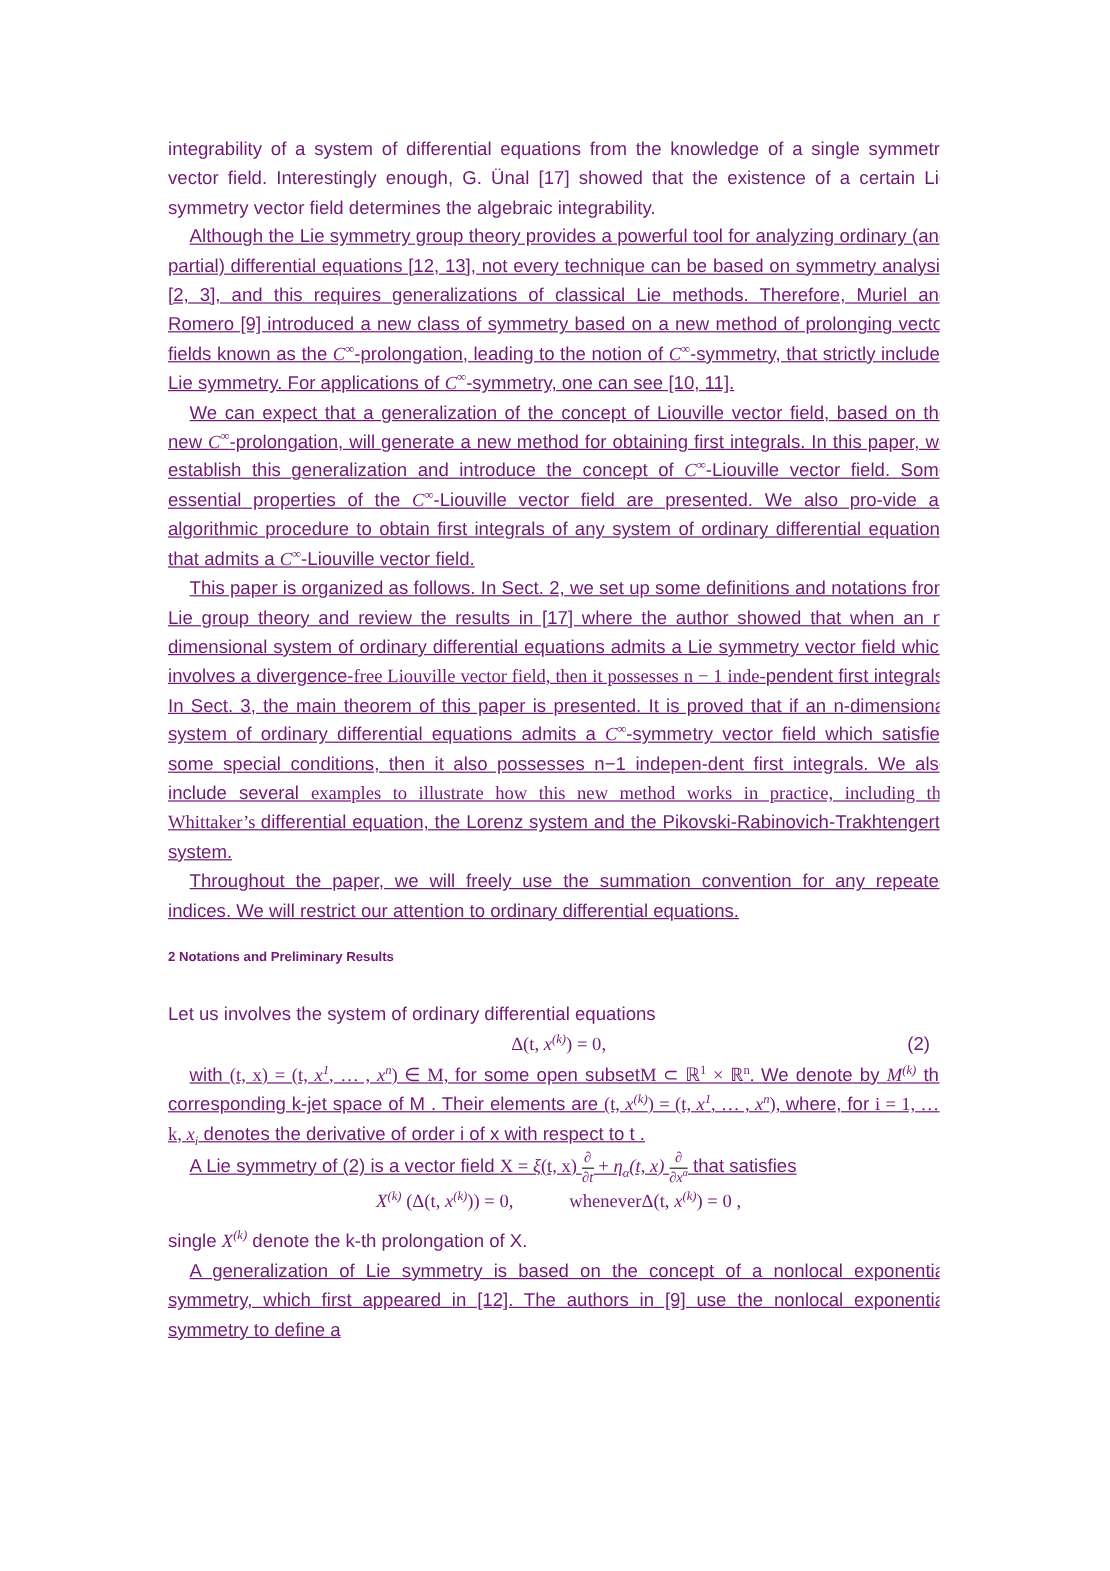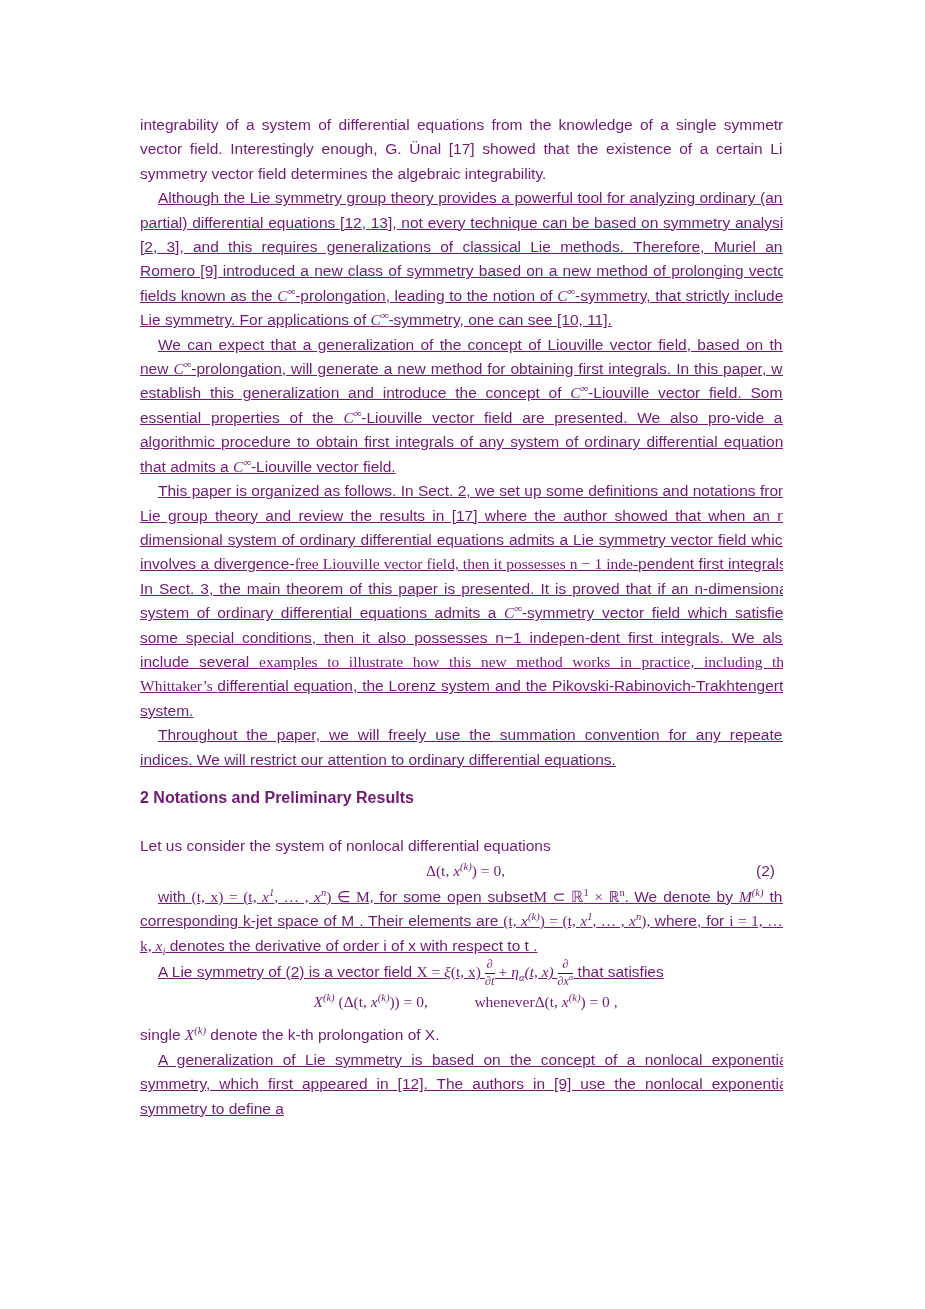--- a/index.html
+++ b/index.html
@@ -15,21 +15,21 @@
     position:absolute;
     left:140px; top:113px; width:651px;
     font-size:15.5px;
     line-height:24.4px;
     text-align:justify;
   }
   .para { margin:0; }
   .para.indent { text-indent:18px;text-decoration:underline; }
   .para.gap-above { margin-top:25px; }
   .heading {
-    font-size:16px;
+    font-size:11px;
     font-weight:700;
     margin:15px 0 25px 0;
     text-align:left;
     line-height:22px;
   }
   .equation { position:relative; text-align:center; margin:1px 16px; }
   .equation.spaced { margin:2px 0 9px 0; }
   .eqnum { position:absolute; right:0; top:0; font-family:"Liberation Sans", sans-serif; }
   .sans { font-family:"Liberation Sans", sans-serif; }
   .serif { font-family:"Liberation Serif", serif; }
@@ -52,21 +52,21 @@
 <body>
 
 <div class="page">
   <div class="content">
       <p class="para"><span class="sans">integrability of a system of differential equations from the knowledge of a single symmetry vector field. Interestingly enough, G. Ünal [17] showed that the existence of a certain Lie symmetry vector field determines the algebraic integrability.</span></p>
       <p class="para indent"><span class="sans">Although the Lie symmetry group theory provides a powerful tool for analyzing ordinary (and partial) differential equations [12, 13], not every technique can be based on symmetry analysis [2, 3], and this requires generalizations of classical Lie methods. Therefore, Muriel and Romero [9] introduced a new class of symmetry based on a new method of prolonging vector fields known as the </span><span class="mathit">C<sup class="mathit">∞</sup></span><span class="sans">-prolongation, leading to the notion of </span><span class="mathit">C<sup class="mathit">∞</sup></span><span class="sans">-symmetry, that strictly includes Lie symmetry. For applications of </span><span class="mathit">C<sup class="mathit">∞</sup></span><span class="sans">-symmetry, one can see [10, 11].</span></p>
       <p class="para indent"><span class="sans">We can expect that a generalization of the concept of Liouville vector field, based on the new </span><span class="mathit">C<sup class="mathit">∞</sup></span><span class="sans">-prolongation, will generate a new method for obtaining first integrals. In this paper, we establish this generalization and introduce the concept of </span><span class="mathit">C<sup class="mathit">∞</sup></span><span class="sans">-Liouville vector field. Some essential properties of the </span><span class="mathit">C<sup class="mathit">∞</sup></span><span class="sans">-Liouville vector field are presented. We also pro-vide an algorithmic procedure to obtain first integrals of any system of ordinary differential equations that admits a </span><span class="mathit">C<sup class="mathit">∞</sup></span><span class="sans">-Liouville vector field.</span></p>
       <p class="para indent"><span class="sans">This paper is organized as follows. In Sect. 2, we set up some definitions and notations from Lie group theory and review the results in [17] where the author showed that when an n-dimensional system of ordinary differential equations admits a Lie symmetry vector field which involves a divergence-</span><span class="serif">free Liouville vector field, then it possesses n − 1 inde-</span><span class="sans">pendent first integrals. In Sect. 3, the main theorem of this paper is presented. It is proved that if an n-dimensional system of ordinary differential equations admits a </span><span class="mathit">C<sup class="mathit">∞</sup></span><span class="sans">-symmetry vector field which satisfies some special conditions, then it also possesses n−1 indepen-dent first integrals. We also include several </span><span class="serif">examples to illustrate how this new method works in practice, including the Whittaker’s </span><span class="sans">differential equation, the Lorenz system and the Pikovski-Rabinovich-Trakhtengerts system.</span></p>
       <p class="para indent"><span class="sans">Throughout the paper, we will freely use the summation convention for any repeated indices. We will restrict our attention to ordinary differential equations.</span></p>
       <h2 class="heading">2 Notations and Preliminary Results</h2>
-      <p class="para"><span class="sans">Let us consider the system of nonlocal differential equations</span></p>
+      <p class="para"><span class="sans">Let us involves the system of ordinary differential equations</span></p>
       <div class="equation"><span class="eq-body"><span class="mathrm">Δ(t, </span><span class="mathit">x<sup class="mathit">(k)</sup></span><span class="mathrm">) = 0,</span></span><span class="eqnum">(2)</span></div>
       <p class="para indent"><span class="sans">with </span><span class="mathrm">(t, x) = (t, </span><span class="mathit">x<sup class="mathit">1</sup></span><span class="mathrm">, … , </span><span class="mathit">x<sup class="mathit">n</sup></span><span class="mathrm">) ∈ M, </span><span class="sans">for some open subset</span><span class="mathrm">M ⊂ ℝ<sup class="mathrm">1</sup></span><span class="mathrm"> × ℝ<sup class="mathrm">n</sup></span><span class="mathrm">. </span><span class="sans">We denote by </span><span class="mathit">M<sup class="mathit">(k)</sup></span><span class="sans"> the corresponding k-jet space of M . Their elements are </span><span class="mathrm">(t, </span><span class="mathit">x<sup class="mathit">(k)</sup></span><span class="mathrm">) = (t, </span><span class="mathit">x<sup class="mathit">1</sup></span><span class="mathrm">, … , </span><span class="mathit">x<sup class="mathit">n</sup></span><span class="mathrm">), </span><span class="sans">where, for </span><span class="mathrm">i = 1, … , k, </span><span class="mathit">x<sub class="mathit">i</sub></span><span class="sans"> denotes the derivative of order i of x with respect to t .</span></p>
       <p class="para indent"><span class="sans">A Lie symmetry of (2) is a vector field </span><span class="mathrm">X = </span><span class="mathit">ξ</span><span class="mathrm">(t, x) </span><span class="frac"><span class="num"><span class="mathit">∂</span></span><span class="den"><span class="mathit">∂t</span></span></span><span class="mathrm"> + </span><span class="mathit">η<sub class="mathit">α</sub></span><span class="mathit">(t, x) </span><span class="frac"><span class="num"><span class="mathit">∂</span></span><span class="den"><span class="mathit">∂x<sup class="mathit">α</sup></span></span></span><span class="sans"> that satisfies</span></p>
       <div class="equation spaced"><span class="eq-body"><span class="mathit">X<sup class="mathit">(k)</sup></span><span class="mathrm"> (Δ(t, </span><span class="mathit">x<sup class="mathit">(k)</sup></span><span class="mathrm">)) = 0,</span><span class="mathrm">   </span><span class="serif">whenever</span><span class="mathrm">Δ(t, </span><span class="mathit">x<sup class="mathit">(k)</sup></span><span class="mathrm">) = 0 ,</span></span></div>
       <p class="para"><span class="sans">single </span><span class="mathit">X<sup class="mathit">(k)</sup></span><span class="sans"> denote the k-th prolongation of X.</span></p>
       <p class="para indent"><span class="sans">A generalization of Lie symmetry is based on the concept of a nonlocal exponential symmetry, which first appeared in [12]. The authors in [9] use the nonlocal exponential symmetry to define a</span></p>
     </div>
 </div>
 
 </body></html>

